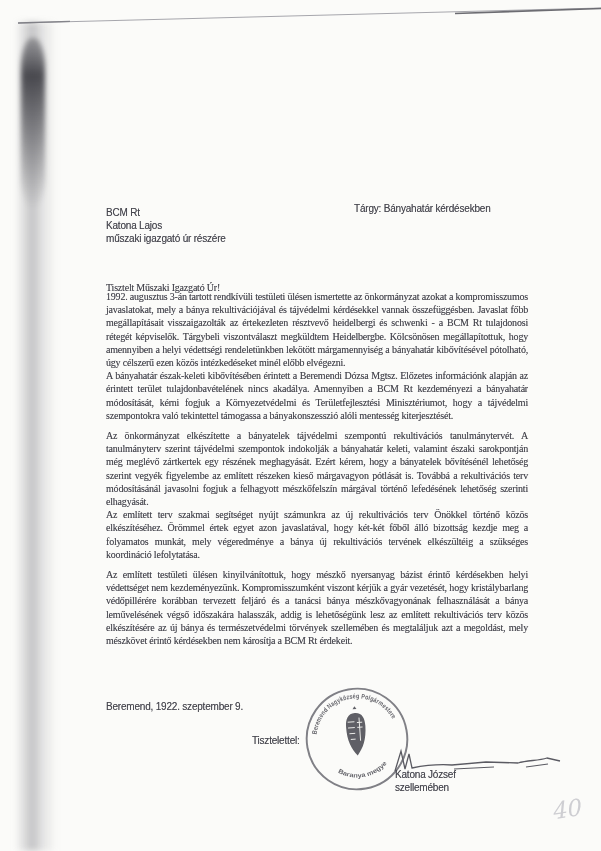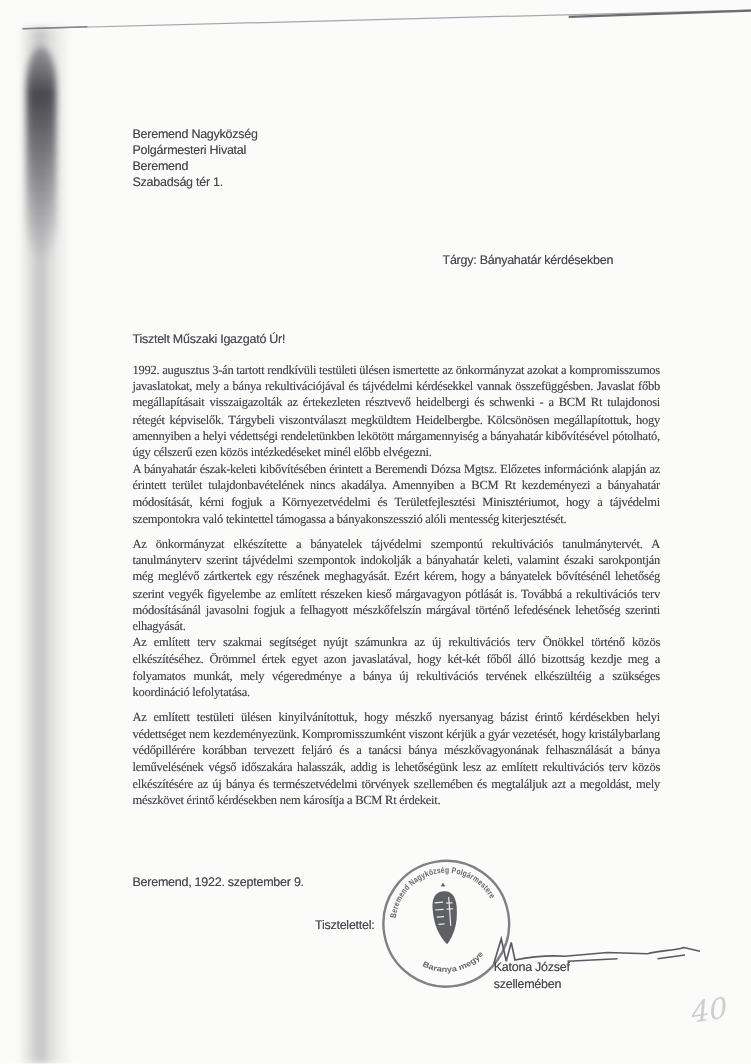--- a/index.html
+++ b/index.html
@@ -38,21 +38,21 @@
     font-size: 10px;
     letter-spacing: -0.2px;
     line-height: 13.2px;
     color: #46464e;
     text-shadow: 0 0 0.5px rgba(70,70,82,0.55);
   }
   .sender    { position: absolute; left: 106px; top: 101px; line-height: 13px; }
   .subject   { position: absolute; left: 354px; top: 202px; }
   .subject .lbl { }
   .recipient { position: absolute; left: 106px; top: 206px; line-height: 13px; }
-  .salutation{ position: absolute; left: 106px; top: 265px; }
+  .salutation{ position: absolute; left: 106px; top: 281px; font-family: Liberation Serif, serif; }
   .body-text { position: absolute; left: 106px; top: 290px; width: 422px; font-family: Liberation Serif, serif; }
   .body-text p { margin: 0; text-align: justify; }
   .body-text p.gap { margin-top: 7px; }
   .dateline  { position: absolute; left: 106px; top: 700px; }
   .closing   { position: absolute; left: 252px; top: 734px; }
   
   .stamp {
     position: absolute; left: 299px; top: 681px;
     transform: rotate(-10deg);
     opacity: 0.82;
@@ -77,32 +77,31 @@
 <div class="page">
 
   <svg class="edge-line-svg" width="601" height="30">
     <path d="M 18 23 L 601 8" stroke="#a6a6ac" stroke-width="1" fill="none"></path>
     <path d="M 18 23 L 70 21.4" stroke="#84848a" stroke-width="1.4" fill="none"></path>
     <path d="M 455 13.5 L 601 8.5" stroke="#6c6c72" stroke-width="1.7" fill="none"></path>
   </svg>
   <div class="band-soft"></div>
   <div class="band-dark"></div>
 
-  <div class="sender txt">
-    <div>Beremend Nagyközség</div>
-    <div>Polgármesteri Hivatal</div>
-    <div>Beremend</div>
-    <div>Szabadság tér 1.</div>
-  </div>
 
   <div class="subject txt">
     <span class="lbl">Tárgy:</span>
     <span>Bányahatár kérdésekben</span>
   </div>
 
+  <div class="recipient txt">
+    <div>BCM Rt</div>
+    <div>Katona Lajos</div>
+    <div>műszaki igazgató úr részére</div>
+  </div>
 
   <div class="salutation txt">Tisztelt Műszaki Igazgató Úr!</div>
 
   <div class="body-text txt">
     <p>1992. augusztus 3-án tartott rendkívüli testületi ülésen ismertette az önkormányzat azokat a kompromisszumos javaslatokat, mely a bánya rekultivációjával és tájvédelmi kérdésekkel vannak összefüggésben. Javaslat főbb megállapításait visszaigazolták az értekezleten résztvevő heidelbergi és schwenki - a BCM Rt tulajdonosi rétegét képviselők. Tárgybeli viszontválaszt megküldtem Heidelbergbe. Kölcsönösen megállapítottuk, hogy amennyiben a helyi védettségi rendeletünkben lekötött márgamennyiség a bányahatár kibővítésével pótolható, úgy célszerű ezen közös intézkedéseket minél előbb elvégezni.</p>
     <p>A bányahatár észak-keleti kibővítésében érintett a Beremendi Dózsa Mgtsz. Előzetes információnk alapján az érintett terület tulajdonbavételének nincs akadálya. Amennyiben a BCM Rt kezdeményezi a bányahatár módosítását, kérni fogjuk a Környezetvédelmi és Területfejlesztési Minisztériumot, hogy a tájvédelmi szempontokra való tekintettel támogassa a bányakonszesszió alóli mentesség kiterjesztését.</p>
     <p class="gap">Az önkormányzat elkészítette a bányatelek tájvédelmi szempontú rekultivációs tanulmánytervét. A tanulmányterv szerint tájvédelmi szempontok indokolják a bányahatár keleti, valamint északi sarokpontján még meglévő zártkertek egy részének meghagyását. Ezért kérem, hogy a bányatelek bővítésénél lehetőség szerint vegyék figyelembe az említett részeken kieső márgavagyon pótlását is.  Továbbá a rekultivációs terv módosításánál javasolni fogjuk a felhagyott mészkőfelszín márgával történő lefedésének lehetőség szerinti elhagyását.</p>
     <p>Az említett terv szakmai segítséget nyújt számunkra az új rekultivációs terv Önökkel történő közös elkészítéséhez. Örömmel értek egyet azon javaslatával, hogy két-két főből álló bizottság kezdje meg a folyamatos  munkát, mely végeredménye a bánya új rekultivációs tervének elkészültéig a szükséges koordináció lefolytatása.</p>
     <p class="gap">Az említett testületi ülésen kinyilvánítottuk, hogy mészkő nyersanyag bázist érintő kérdésekben helyi védettséget nem kezdeményezünk. Kompromisszumként viszont kérjük a gyár vezetését, hogy kristálybarlang védőpillérére korábban tervezett feljáró és a tanácsi bánya mészkővagyonának felhasználását a bánya leművelésének végső időszakára halasszák, addig is lehetőségünk lesz az említett rekultivációs terv közös elkészítésére az új bánya és természetvédelmi törvények szellemében és megtaláljuk azt a megoldást, mely mészkövet érintő kérdésekben nem károsítja a BCM Rt érdekeit.</p>
   </div>

